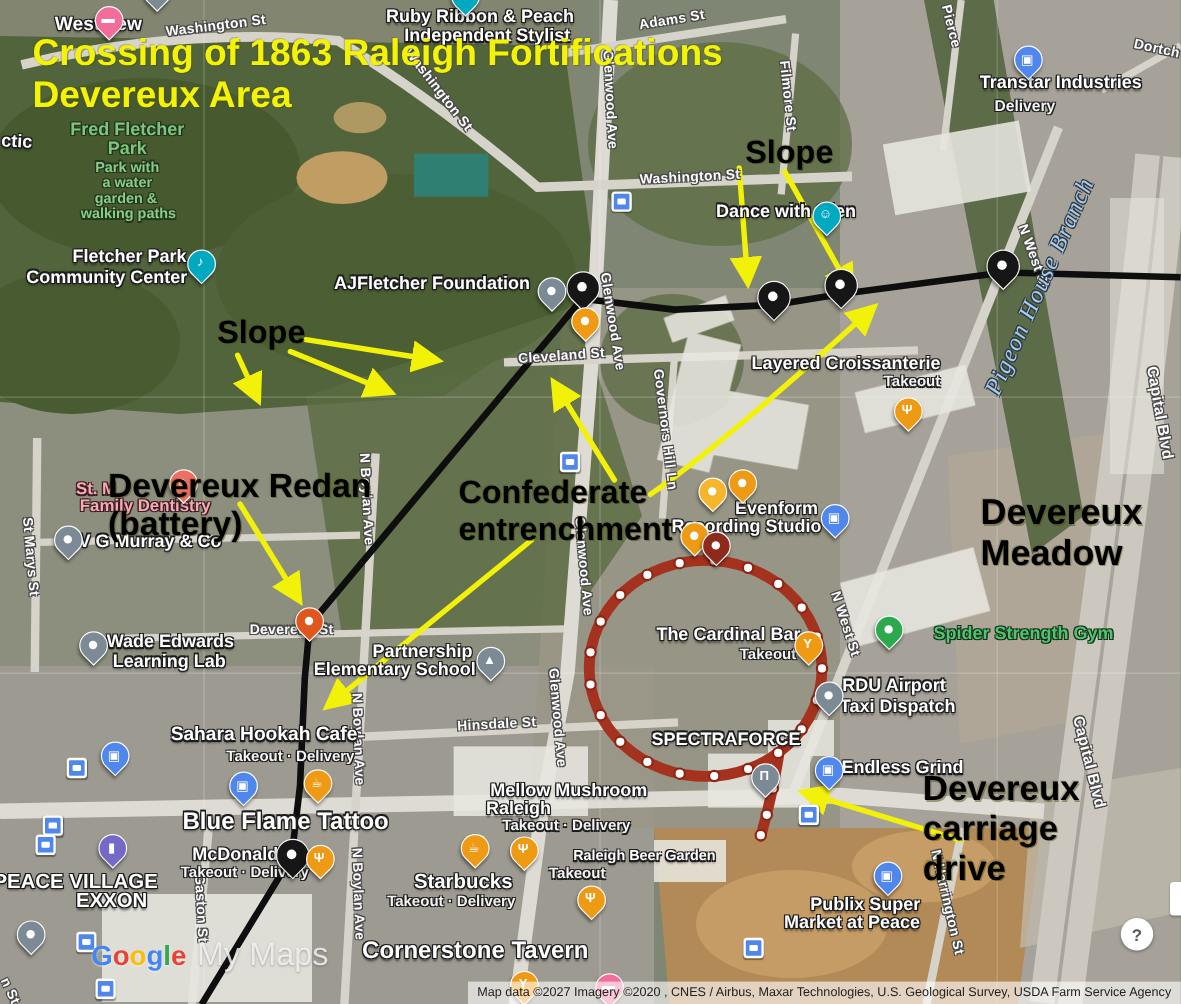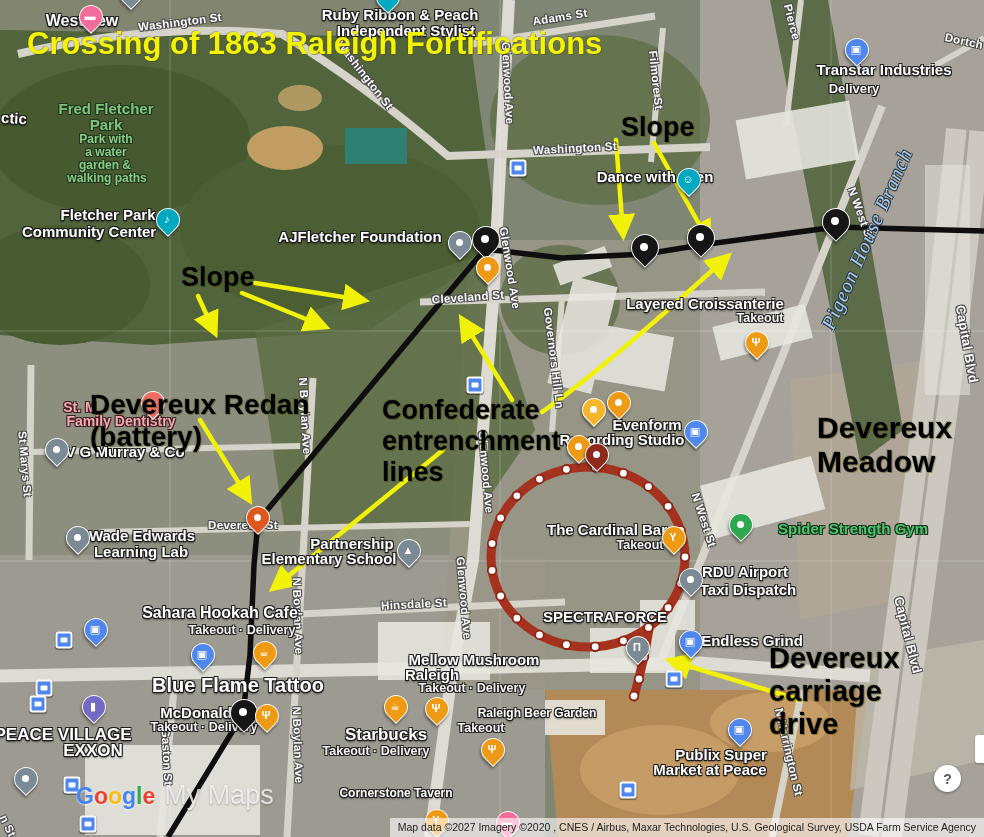--- a/index.html
+++ b/index.html
@@ -270,21 +270,21 @@
     <div class="map-label sub" style="left: 204px; top: 727px; transform: translate(-50%, -50%) rotate(0deg);">Takeout · Delivery</div>
     <div class="map-label poi" style="left: 63px; top: 735px; transform: translate(-50%, -50%) rotate(0deg); font-size: 17px;">PEACE VILLAGE</div>
     <div class="map-label poi" style="left: 93px; top: 751px; transform: translate(-50%, -50%) rotate(0deg); font-size: 17px;">EXXON</div>
     <div class="map-label poi" style="left: 474px; top: 659px; transform: translate(-50%, -50%) rotate(0deg);">Mellow Mushroom</div>
     <div class="map-label poi" style="left: 432px; top: 674px; transform: translate(-50%, -50%) rotate(0deg);">Raleigh</div>
     <div class="map-label sub" style="left: 472px; top: 688px; transform: translate(-50%, -50%) rotate(0deg);">Takeout · Delivery</div>
     <div class="map-label poi" style="left: 386px; top: 735px; transform: translate(-50%, -50%) rotate(0deg); font-size: 17px;">Starbucks</div>
     <div class="map-label sub" style="left: 376px; top: 751px; transform: translate(-50%, -50%) rotate(0deg);">Takeout · Delivery</div>
     <div class="map-label poi" style="left: 537px; top: 713px; transform: translate(-50%, -50%) rotate(0deg); font-size: 12px;">Raleigh Beer Garden</div>
     <div class="map-label sub" style="left: 481px; top: 728px; transform: translate(-50%, -50%) rotate(0deg);">Takeout</div>
-    <div class="map-label poi" style="left: 396px; top: 793px; transform: translate(-50%, -50%) rotate(0deg); font-size: 12px;">Cornerstone Tavern</div>
+    <div class="map-label poi" style="left: 396px; top: 793px; transform: translate(-50%, -50%) rotate(0deg); font-size: 20px;">Cornerstone Tavern</div>
     <div class="map-label poi" style="left: 721px; top: 754px; transform: translate(-50%, -50%) rotate(0deg);">Publix Super</div>
     <div class="map-label poi" style="left: 710px; top: 769px; transform: translate(-50%, -50%) rotate(0deg);">Market at Peace</div>
   </div>
 <div class="layer" id="pins" style="z-index:40">
     <div class="pin-w pin-lg" style="left: 485px; top: 258px;">
       <div class="pin-body" style="background: rgb(22, 22, 22);"></div>
       <div class="pin-glyph">
         <span class="pin-dot"></span>
       </div>
     </div>
@@ -515,35 +515,35 @@
     <div class="annot" style="left: 181px; top: 262px; font-size: 27px;">
       <div>Slope</div>
     </div>
     <div class="annot" style="left: 90px; top: 389px; font-size: 28px;">
       <div>Devereux Redan</div>
       <div>(battery)</div>
     </div>
     <div class="annot" style="left: 382px; top: 395px; font-size: 27px;">
       <div>Confederate</div>
       <div>entrenchment</div>
-      <div>lines</div>
     </div>
     <div class="annot" style="left: 817px; top: 411px; font-size: 30px;">
       <div>Devereux</div>
       <div>Meadow</div>
     </div>
     <div class="annot" style="left: 769px; top: 642px; font-size: 29px;">
       <div>Devereux</div>
       <div>carriage</div>
       <div>drive</div>
     </div>
   </div>
 
 <div class="map-title">
   <div>Crossing of 1863 Raleigh Fortifications</div>
+  <div>Devereux Area</div>
 </div>
 
 <div class="gwatermark">
   <span class="g-letters" id="g-letters"><span style="color: rgb(66, 133, 244);">G</span><span style="color: rgb(234, 67, 53);">o</span><span style="color: rgb(251, 188, 5);">o</span><span style="color: rgb(66, 133, 244);">g</span><span style="color: rgb(52, 168, 83);">l</span><span style="color: rgb(234, 67, 53);">e</span></span>
   <span class="mymaps">My Maps</span>
 </div>
 
 <div class="attribution">Map data ©2027 Imagery ©2020 , CNES / Airbus, Maxar Technologies, U.S. Geological Survey, USDA Farm Service Agency</div>
 
 <div class="help-btn">?</div>

